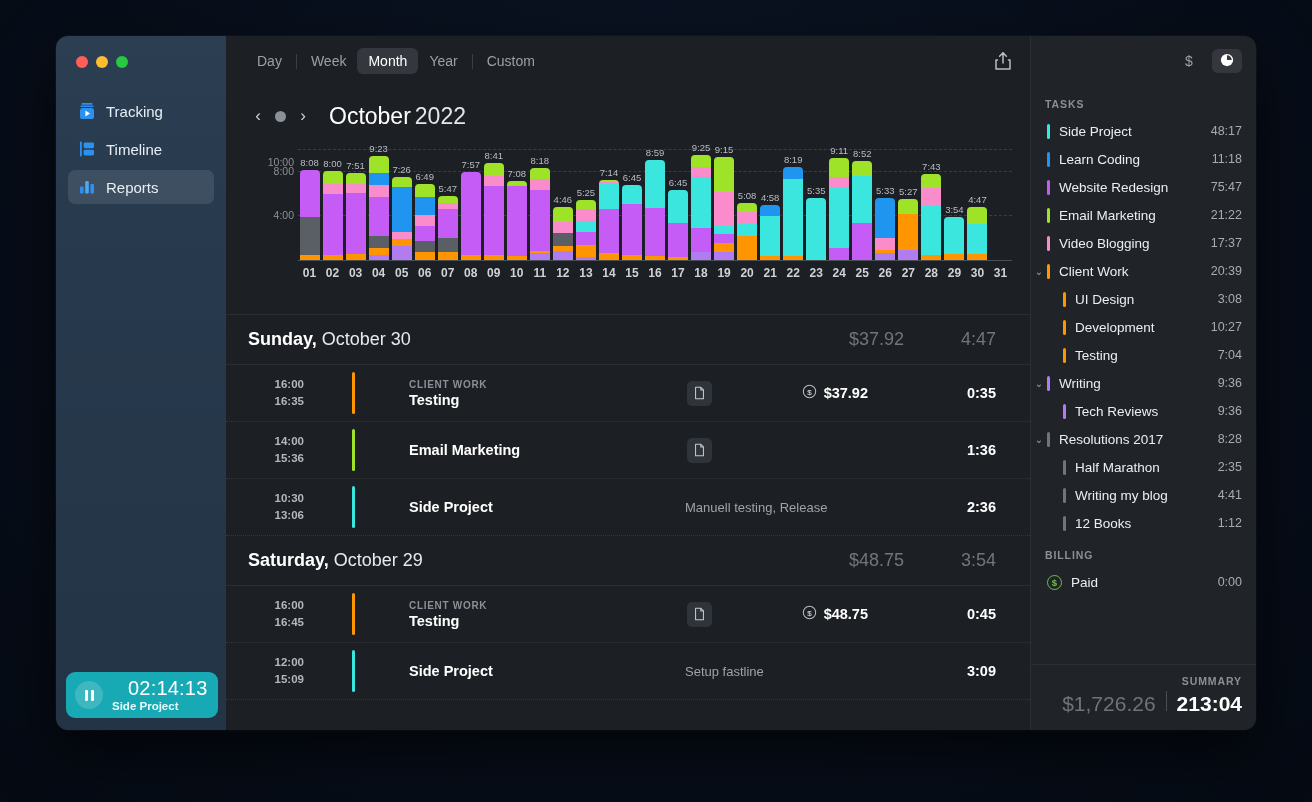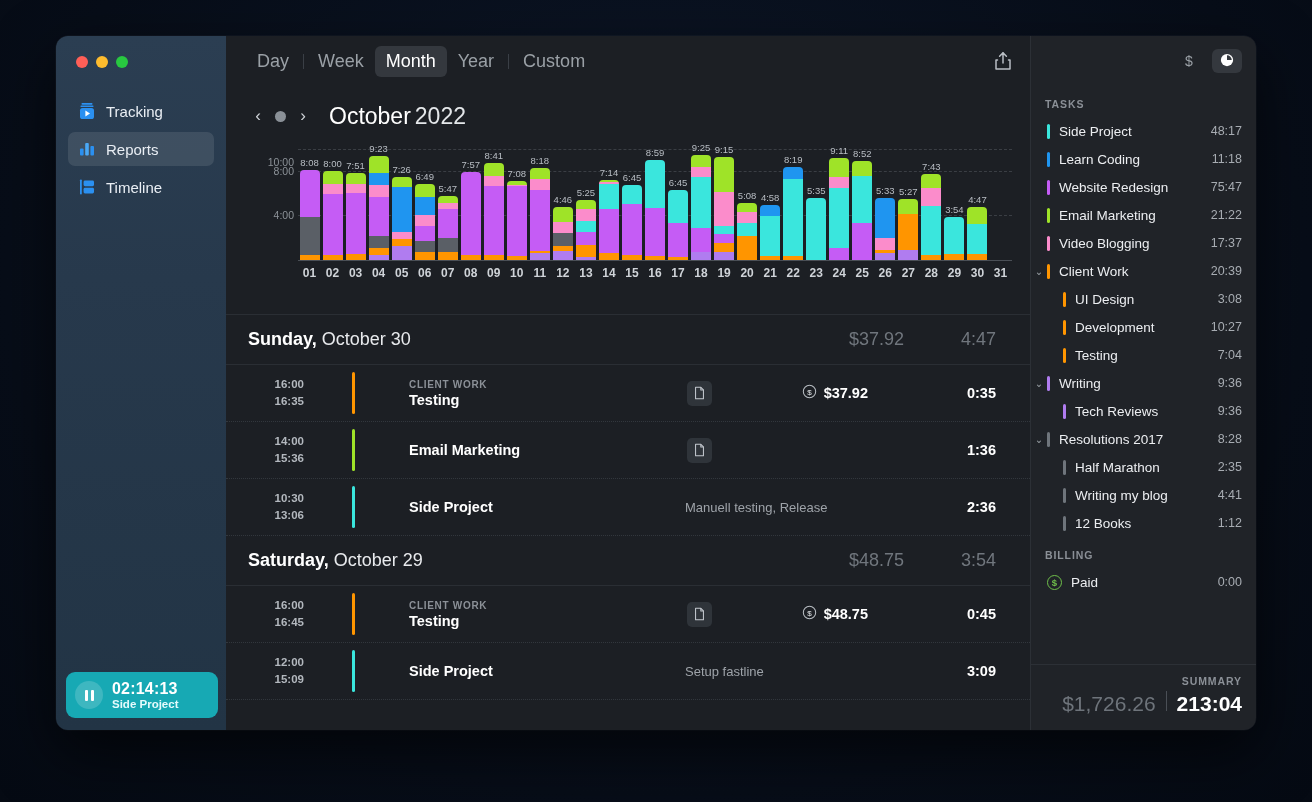--- a/index.html
+++ b/index.html
@@ -57,39 +57,39 @@
     display:flex; align-items:center; gap:9px;
     padding-left: 9px;
   }
   #timer-btn {
     width: 28px; height: 28px; border-radius: 50%;
     background: rgba(255,255,255,.17);
     display:flex; align-items:center; justify-content:center; gap:3px;
   }
   #timer-btn i { display:block; width:3px; height:11px; background:#fff; border-radius:1px; }
   .timer-txt { line-height: 1.12; }
-  .timer-time { color:#fff; font-size: 16px; font-weight: 700; letter-spacing:.2px;}
+  .timer-time { color:#fff; font-size: 20px; font-weight: 400; letter-spacing:.2px;margin-left:16px;}
   .timer-proj { color:#e6fbfd; font-size: 11.5px; font-weight: 700; }
 
   
   #center {
     flex: 1 1 auto;
     background: #1c1f24;
     display: flex; flex-direction: column;
     min-width: 0;
     position: relative;
   }
   #toolbar {
     height: 50px; flex:0 0 50px;
     display:flex; align-items:center;
     padding: 0 16px 0 20px;
   }
   .seg { display:flex; align-items:center; }
   .seg-btn {
-    font-size: 18px; color:#9aa0a6;
+    font-size: 14px; color:#9aa0a6;
     padding: 5px 11px; border-radius: 6px;
     cursor: default; white-space: nowrap;
   }
   .seg-btn.on { background:#34383e; color:#fff; font-weight:400; }
   .seg-sep { width:1px; height:15px; background:#3a3f46; margin: 0 3px; }
   #share-btn { margin-left:auto; width:22px; height:22px; }
 
   #datebar { display:flex; align-items:center; padding: 8px 0 0 22px; height: 52px; }
   .chev { color:#cfd3d8; font-size: 17px; width: 20px; text-align:center; cursor:default; }
   .today-dot { width:11px; height:11px; border-radius:50%; background:#8a9097; margin:0 7px; }
@@ -208,40 +208,40 @@
           <svg viewBox="0 0 18 18" width="18" height="18">
             <rect x="3.5" y="1" width="11" height="1.7" rx=".8" fill="#2b90f0"></rect>
             <rect x="2.4" y="3.4" width="13.2" height="1.7" rx=".8" fill="#2b90f0"></rect>
             <rect x="2" y="6" width="14" height="11" rx="2.6" fill="#2b90f0"></rect>
             <path d="M7.4 8.6 L12 11.5 L7.4 14.4 Z" fill="#fff"></path>
           </svg>
         </span>
         <span>Tracking</span>
       </div>
 
+      <div class="nav-item">
+        <span class="nav-ico">
+          <svg viewBox="0 0 18 18" width="18" height="18">
+            <rect x="2" y="1.5" width="1.8" height="15" rx=".8" fill="#2b90f0"></rect>
+            <rect x="5.6" y="2.6" width="10.4" height="5.6" rx="1.4" fill="#2b90f0"></rect>
+            <rect x="5.6" y="9.8" width="10.4" height="5.6" rx="1.4" fill="#2b90f0"></rect>
+          </svg>
+        </span>
+        <span>Timeline</span>
+      </div>
+
       <div class="nav-item active">
         <span class="nav-ico">
           <svg viewBox="0 0 18 18" width="18" height="18">
             <rect x="2" y="8.5" width="3.6" height="7" rx="1" fill="#2b90f0"></rect>
             <rect x="7.2" y="3" width="3.6" height="12.5" rx="1" fill="#4aa8f5"></rect>
             <rect x="12.4" y="6" width="3.6" height="9.5" rx="1" fill="#2b90f0"></rect>
           </svg>
         </span>
         <span>Reports</span>
-      </div>
-
-      <div class="nav-item">
-        <span class="nav-ico">
-          <svg viewBox="0 0 18 18" width="18" height="18">
-            <rect x="2" y="1.5" width="1.8" height="15" rx=".8" fill="#2b90f0"></rect>
-            <rect x="5.6" y="2.6" width="10.4" height="5.6" rx="1.4" fill="#2b90f0"></rect>
-            <rect x="5.6" y="9.8" width="10.4" height="5.6" rx="1.4" fill="#2b90f0"></rect>
-          </svg>
-        </span>
-        <span>Timeline</span>
       </div>
     </div>
 
     <div id="timer-widget">
       <div id="timer-btn">
         <i></i>
           <i></i>
       </div>
       <div class="timer-txt">
         <div class="timer-time">02:14:13</div>

